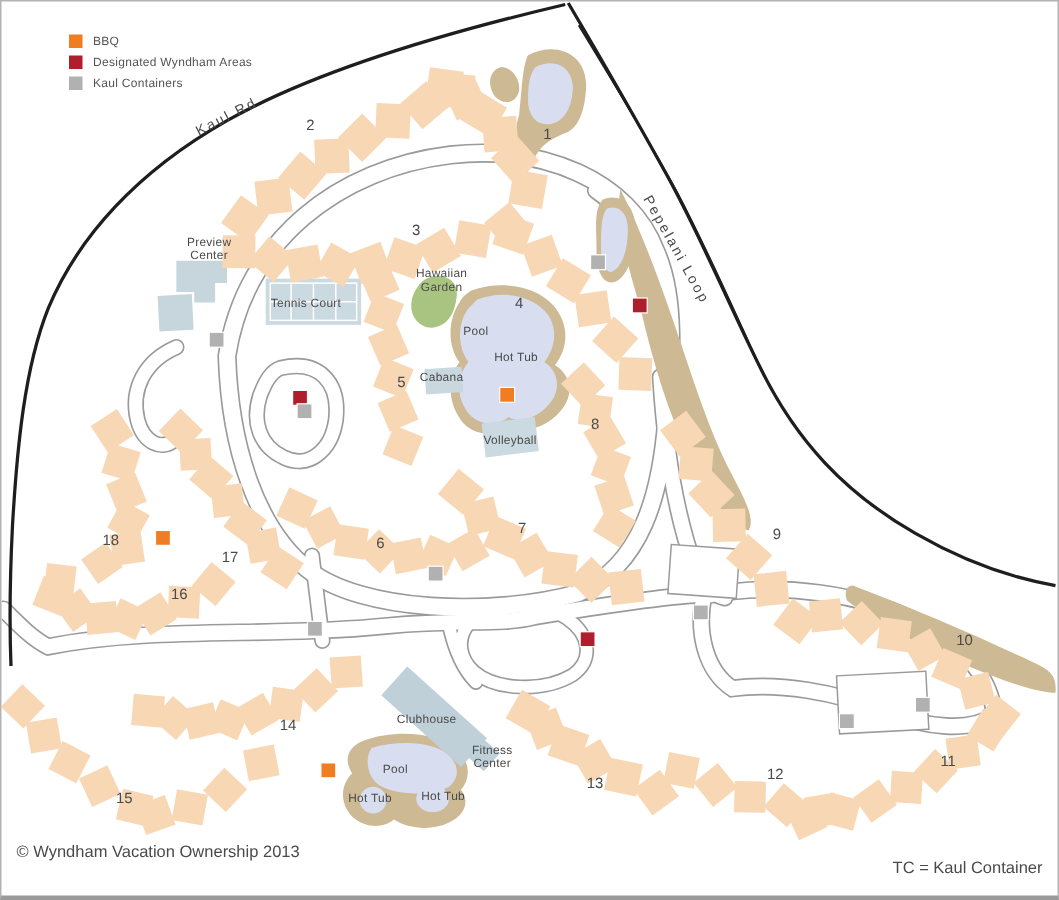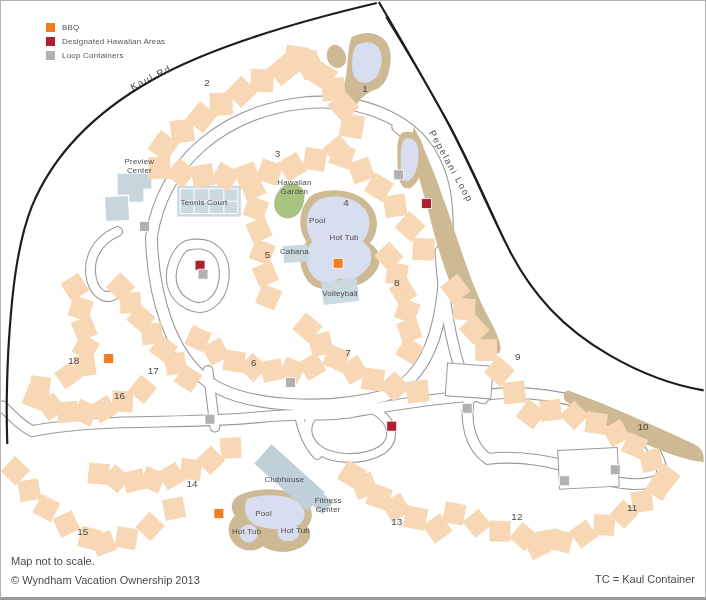--- a/index.html
+++ b/index.html
@@ -24,25 +24,25 @@
 
 <div class="stage">
 
   <div class="legend">
     <div class="legend-row">
       <span class="swatch" style="background: rgb(240, 125, 34);"></span>
       <span class="legend-label">BBQ</span>
     </div>
     <div class="legend-row">
       <span class="swatch" style="background: rgb(174, 30, 44);"></span>
-      <span class="legend-label">Designated Hawaiian Areas</span>
+      <span class="legend-label">Designated Wyndham Areas</span>
     </div>
     <div class="legend-row">
       <span class="swatch" style="background: rgb(177, 177, 177);"></span>
-      <span class="legend-label">Loop Containers</span>
+      <span class="legend-label">Kaul Containers</span>
     </div>
   </div>
 
   <svg id="map" width="704" height="596" viewBox="0 0 706 600">
 
     <g id="roads">
         <path d="M 150,238 C 162,160 225,112 300,103 C 362,96 420,120 438,168 C 452,200 448,244 445,280 C 441,332 428,378 386,397 C 328,413 240,410 204,381 C 170,354 152,300 150,238 Z" fill="none" stroke="#9A9A9A" stroke-width="13" stroke-linecap="round"></path>
         <path d="M 186,246 C 212,240 226,256 223,281 C 220,302 204,314 188,306 C 171,298 167,281 172,265 C 176,254 180,248 186,246 Z" fill="none" stroke="#9A9A9A" stroke-width="11" stroke-linecap="round"></path>
         <path d="M 116,232 C 95,241 85,260 90,281 C 94,296 106,302 115,294" fill="none" stroke="#9A9A9A" stroke-width="11" stroke-linecap="round"></path>
         <path d="M 437,170 C 424,150 411,137 397,127" fill="none" stroke="#9A9A9A" stroke-width="11" stroke-linecap="round"></path>
@@ -288,17 +288,16 @@
         <text x="328" y="514" text-anchor="middle" class="amen">Center</text>
         <text x="263" y="518" text-anchor="middle" class="amen">Pool</text>
         <text x="246" y="537" text-anchor="middle" class="amen">Hot Tub</text>
         <text x="295" y="536" text-anchor="middle" class="amen">Hot Tub</text>
         <text x="151" y="80" text-anchor="middle" class="roadlab" transform="rotate(-27 151 80)">Kaul Rd</text>
         <text x="449" y="168" text-anchor="middle" class="roadlab" transform="rotate(61 449 168)">Pepelani Loop</text>
       </g>
   </svg>
 
   <div class="footer-left">
-    <div class="footer-note">Map not to scale.</div>
     <div class="footer-copy">© Wyndham Vacation Ownership 2013</div>
   </div>
   <div class="footer-right">TC = Kaul Container</div>
 </div>
 
 </body></html>

